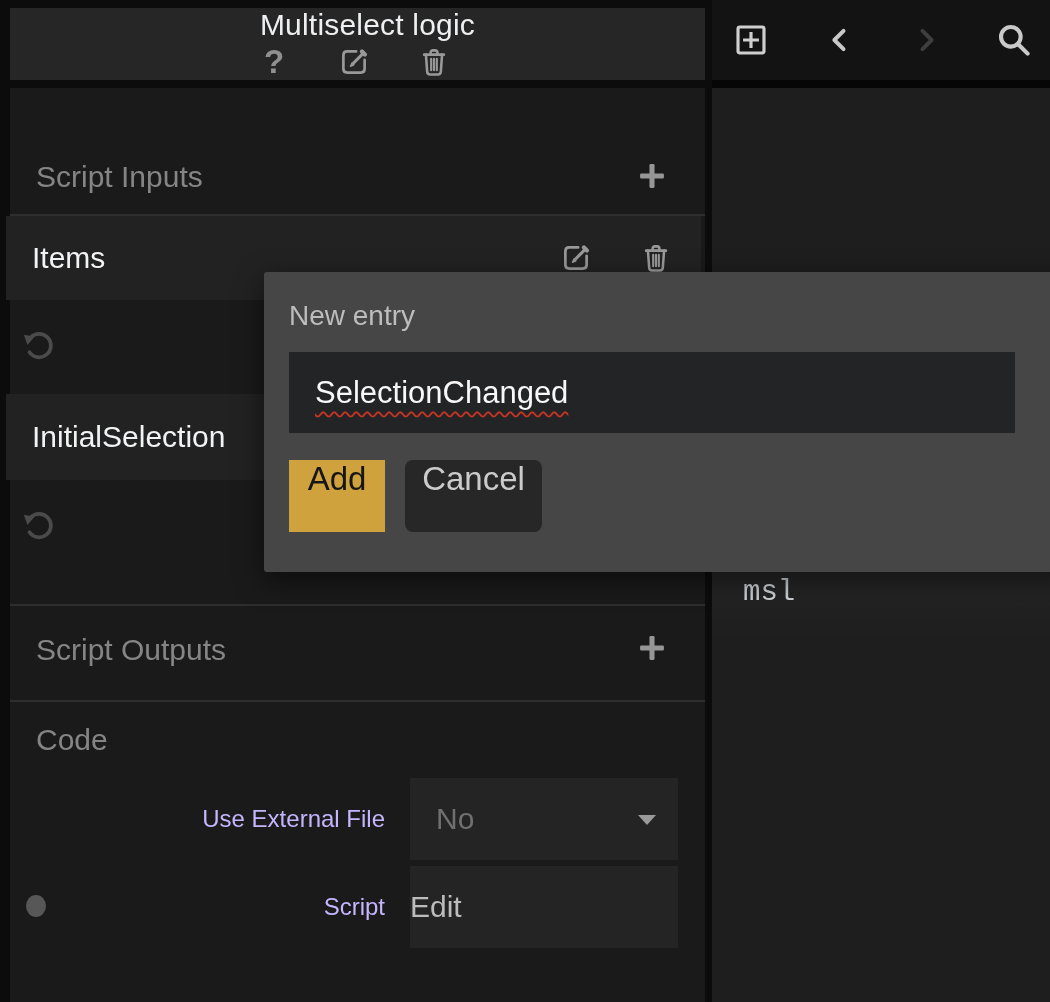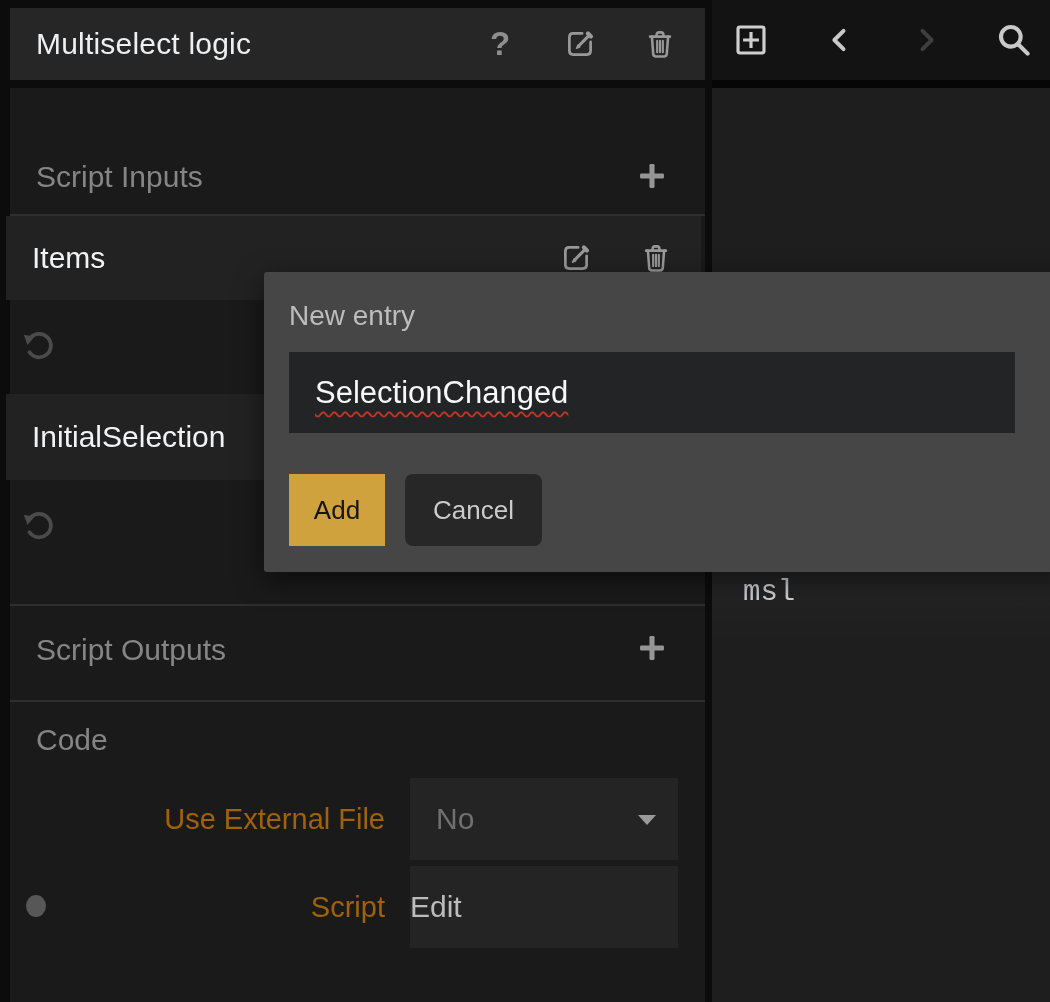--- a/index.html
+++ b/index.html
@@ -4,37 +4,37 @@
 <style>
   * { margin:0; padding:0; box-sizing:border-box; }
   html,body { width:1050px; height:1002px; background:#0c0c0c; }
   body { font-family:"Liberation Sans","DejaVu Sans",sans-serif; overflow:hidden; }
   .stage { position:relative; width:1050px; height:1002px; background:#0c0c0c; overflow:hidden; }
 
   
   .left-panel { position:absolute; left:0; top:0; width:705px; height:1002px; }
   .left-bg { position:absolute; left:10px; top:88px; width:695px; height:914px; background:#1a1a1a; }
   .header-bar { position:absolute; left:10px; top:8px; width:695px; height:72px; background:#262626;
-                display:flex; align-items:center; padding-left:26px; }
+                display:flex; align-items:center; padding-left:20px;flex-direction:column; }
   .header-title { font-size:30px; color:#edeff1; flex:1; letter-spacing:.2px; }
   .icon-row { display:flex; gap:44px; padding-right:27px; }
   .icon-btn { width:36px; height:36px; display:flex; align-items:center; justify-content:center; cursor:pointer; }
   .help-glyph { font-size:33px; font-weight:700; color:#8f8f8f; }
 
   .section-label { position:absolute; font-size:30px; color:#858585;text-align:center; }
   .divider { position:absolute; left:10px; width:695px; height:2px; background:#2e2e2e; }
 
   .row { position:absolute; left:6px; width:695px; background:#222222; display:flex; align-items:center; }
   .row-label { font-size:30px; color:#f1f3f5; margin-left:26px; flex:1; }
 
   .plus-btn { position:absolute; width:36px; height:36px; display:flex; align-items:center; justify-content:center; cursor:pointer; }
   .refresh-btn { position:absolute; width:38px; height:38px; }
 
   .form-label { position:absolute; left:0; width:385px; height:82px; display:flex; align-items:center;
-                justify-content:flex-end; font-size:29px; color:#a16207; }
+                justify-content:flex-end; font-size:24px; color:#c4b5fd; }
   .dropdown { position:absolute; left:410px; width:268px; height:82px; background:#242424; display:flex; align-items:center; }
   .dropdown-value { margin-left:26px; font-size:30px; color:#707070; flex:1; }
   .dropdown-caret { margin-right:20px; }
   .edit-btn { position:absolute; left:410px; width:268px; height:82px; background:#242424;
               display:flex; align-items:center; justify-content:flex-start; font-size:30px; color:#bcbcbc; cursor:pointer; }
   .status-dot { position:absolute; left:26px; top:895px; width:20px; height:22px; border-radius:50%; background:#575757; }
 
   
   .right-panel { position:absolute; left:712px; top:0; width:338px; height:1002px; background:#1e1e1e; }
   .right-toolbar { position:absolute; left:0; top:0; width:338px; height:80px; background:#131313; }
@@ -51,22 +51,22 @@
   .modal { position:absolute; left:264px; top:272px; width:912px; height:300px; background:#464646;
            border-radius:3px; box-shadow:0 8px 28px rgba(0,0,0,.55); z-index:10; }
   .modal-pointer { position:absolute; left:361px; top:299px; width:0; height:0;
                    border-left:23px solid transparent; border-right:23px solid transparent;
                    border-top:26px solid #424242; z-index:9; }
   .modal-title { position:absolute; left:25px; top:28px; font-size:28px; color:#bdbdbd; }
   .modal-input { position:absolute; left:25px; top:80px; width:726px; height:81px; background:#232426;
                  display:flex; align-items:center; cursor:text; }
   .modal-input-text { margin-left:26px; font-size:31px; color:#f8f8f8;
                       text-decoration:underline wavy #c43425; text-decoration-thickness:2px; text-underline-offset:8px; }
-  .modal-btn { position:absolute; top:202px; height:72px; display:flex; align-items:center; justify-content:center;
-               font-size:26px; cursor:pointer; }
+  .modal-btn { position:absolute; top:188px; height:72px; display:flex; align-items:flex-start; justify-content:center;
+               font-size:33px; cursor:pointer; }
   .btn-add { left:25px; width:96px; background:#cfa23e; color:#161616; }
   .btn-cancel { left:141px; width:137px; background:#272727; color:#cbcbcb;border-radius:8px; }
 
   svg { display:block; }
 </style>
 </head>
 <body>
 
 <div class="stage">
 

